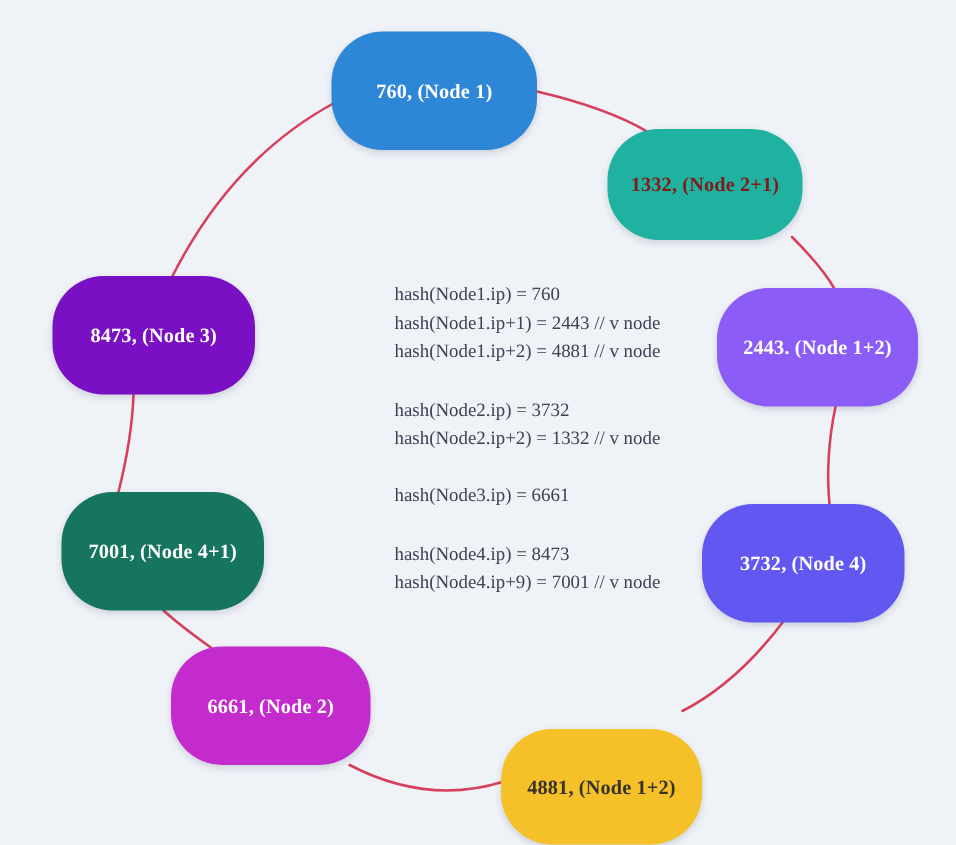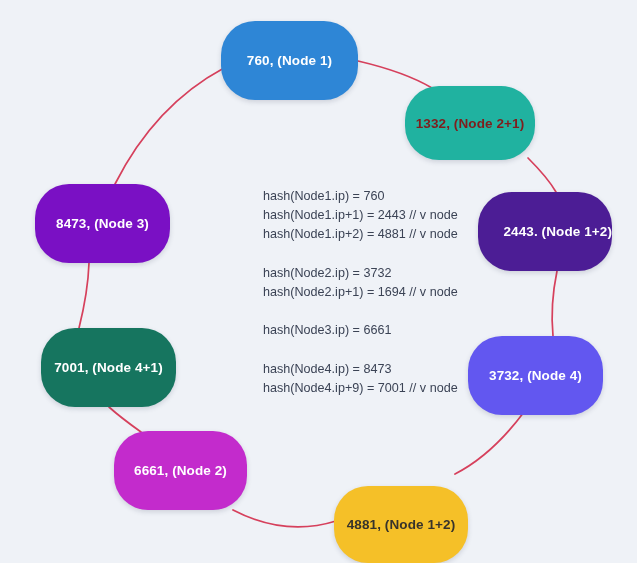--- a/index.html
+++ b/index.html
@@ -10,20 +10,21 @@
     width: 637px;
     height: 563px;
     background: #eff2f7;
     font-family: "Liberation Sans", sans-serif;
     overflow: hidden;
   }
   #canvas {
     position: relative;
     width: 637px;
     height: 563px;
+    font-family: Liberation Serif, serif;
   }
   #arcs {
     position: absolute;
     left: 0;
     top: 0;
     width: 637px;
     height: 563px;
   }
   .node {
     position: absolute;
@@ -71,21 +72,21 @@
       <path d="M 115 184 Q 155 105 224 68"></path>
     </g>
   </svg>
 
   <div class="node" style="left: 221px; top: 21px; width: 137px; height: 79px; background: rgb(46, 134, 214); color: rgb(255, 255, 255);">
     <span>760, (Node 1)</span>
   </div>
   <div class="node" style="left: 405px; top: 86px; width: 130px; height: 74px; background: rgb(32, 178, 160); color: #7f1d1d;">
     <span>1332, (Node 2+1)</span>
   </div>
-  <div class="node" style="left: 478px; top: 192px; width: 134px; height: 79px; background: #4c1d95; color: rgb(255, 255, 255); justify-content: flex-end;">
+  <div class="node" style="left: 478px; top: 192px; width: 134px; height: 79px; background: #8b5cf6; color: rgb(255, 255, 255);">
     <span>2443. (Node 1+2)</span>
   </div>
   <div class="node" style="left: 468px; top: 336px; width: 135px; height: 79px; background: rgb(98, 87, 240); color: rgb(255, 255, 255);">
     <span>3732, (Node 4)</span>
   </div>
   <div class="node" style="left: 334px; top: 486px; width: 134px; height: 77px; background: rgb(245, 192, 40); color: rgb(55, 51, 43);">
     <span>4881, (Node 1+2)</span>
   </div>
   <div class="node" style="left: 114px; top: 431px; width: 133px; height: 79px; background: rgb(195, 43, 204); color: rgb(255, 255, 255);">
     <span>6661, (Node 2)</span>
@@ -96,21 +97,21 @@
   <div class="node" style="left: 35px; top: 184px; width: 135px; height: 79px; background: rgb(122, 16, 196); color: rgb(255, 255, 255);">
     <span>8473, (Node 3)</span>
   </div>
 
   <div id="legend">
       <div class="legend-line">hash(Node1.ip) = 760</div>
       <div class="legend-line">hash(Node1.ip+1) = 2443 // v node</div>
       <div class="legend-line">hash(Node1.ip+2) = 4881 // v node</div>
       <div class="legend-gap"></div>
       <div class="legend-line">hash(Node2.ip) = 3732</div>
-      <div class="legend-line">hash(Node2.ip+1) = 1694 // v node</div>
+      <div class="legend-line">hash(Node2.ip+2) = 1332 // v node</div>
       <div class="legend-gap"></div>
       <div class="legend-line">hash(Node3.ip) = 6661</div>
       <div class="legend-gap"></div>
       <div class="legend-line">hash(Node4.ip) = 8473</div>
       <div class="legend-line">hash(Node4.ip+9) = 7001 // v node</div>
     </div>
 
 </div>
 
 </body></html>

